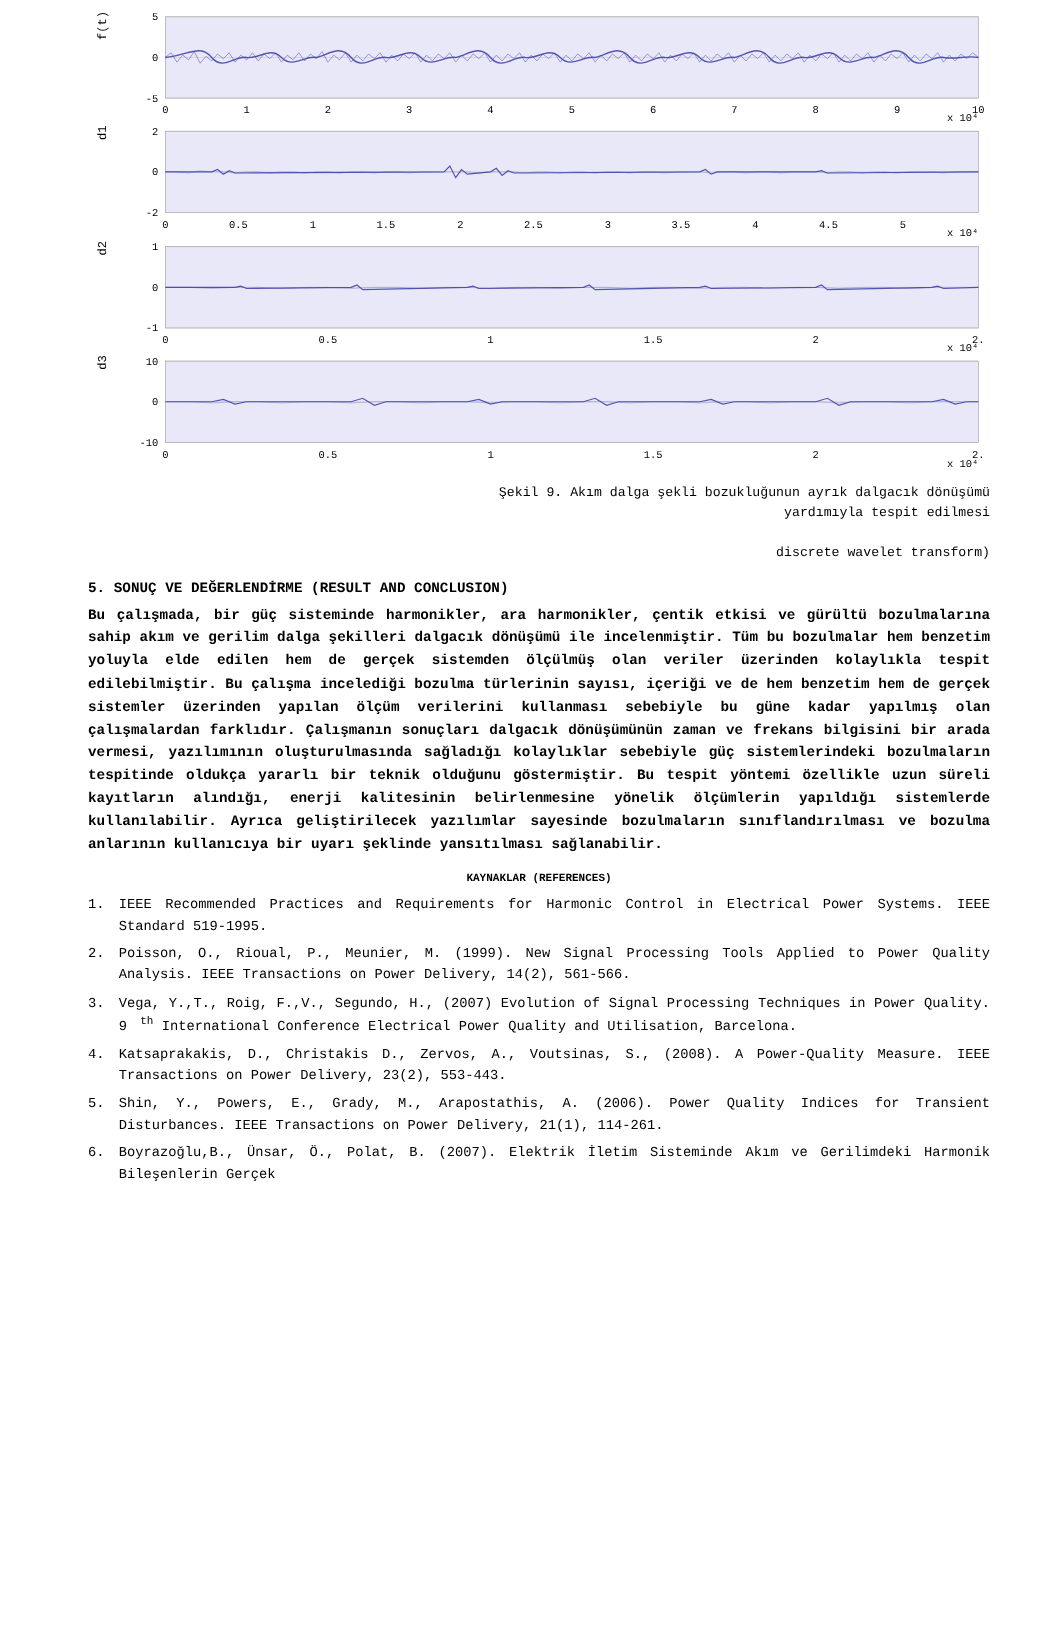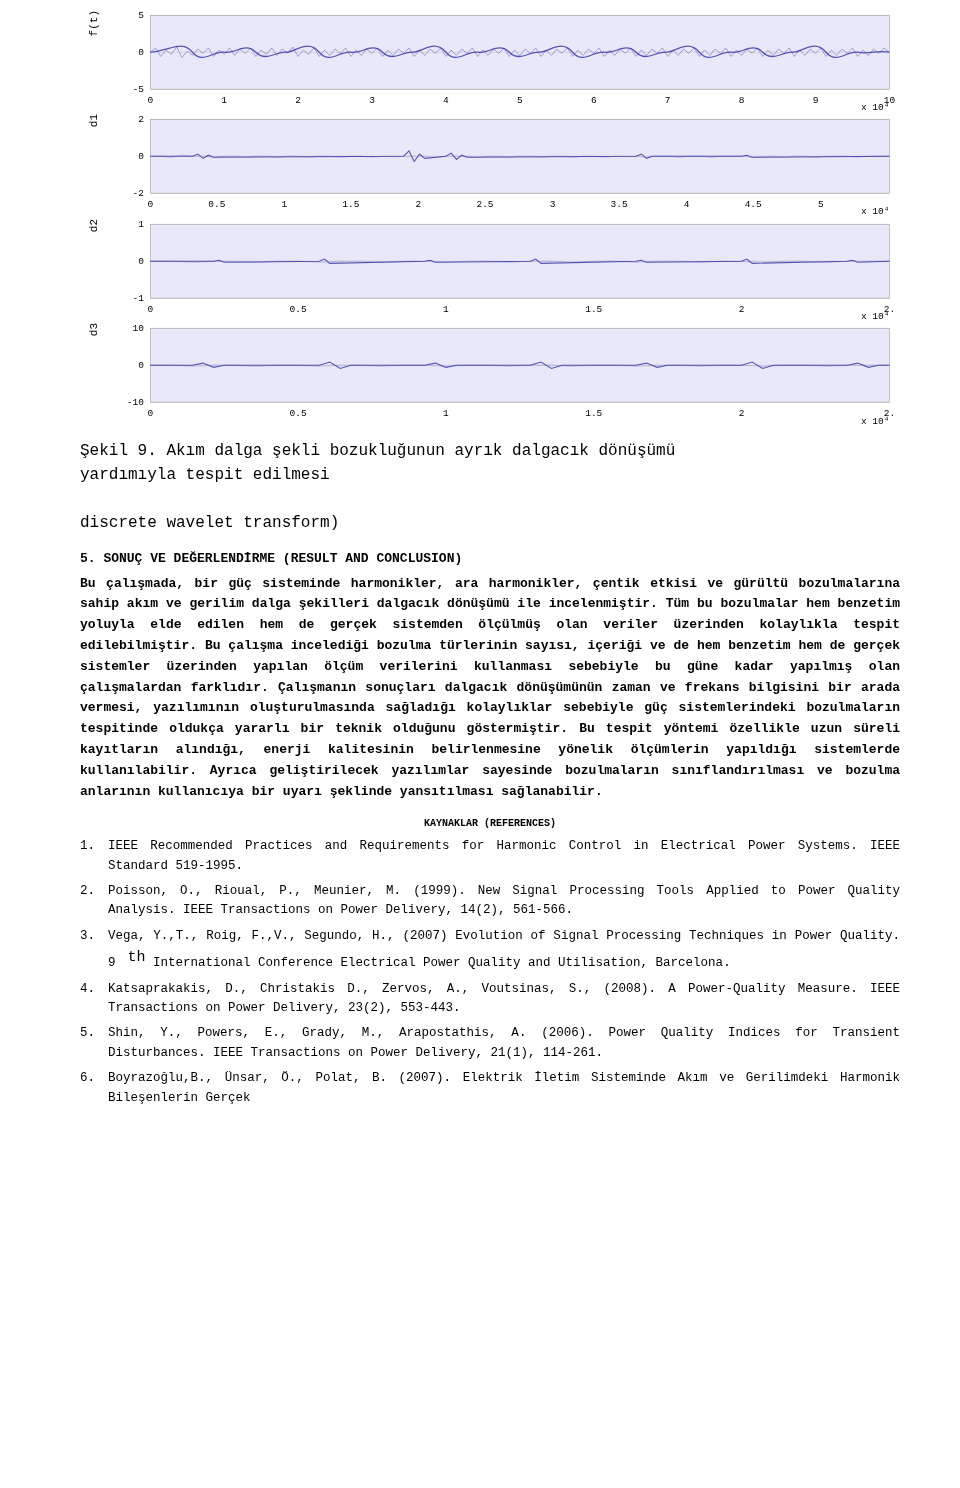--- a/index.html
+++ b/index.html
@@ -36,22 +36,22 @@
     .chart-area {
       flex: 1;
       position: relative;
       border: none;
     }
     .chart-svg {
       display: block;
       width: 100%;
     }
     .figure-caption {
-      text-align: left;
-      font-size: 16px;
+      text-align: right;
+      font-size: 12px;
       line-height: 1.5;
       margin: 8px 0 16px 0;
       font-family: 'Courier New', Courier, monospace;
     }
     .section-heading {
       font-weight: bold;
       font-size: 13px;
       margin-bottom: 8px;
       margin-top: 10px;
       text-align: left;
@@ -79,21 +79,21 @@
       font-family: 'Courier New', Courier, monospace;
     }
     .ref-num {
       min-width: 28px;
       flex-shrink: 0;
     }
     .ref-text {
       flex: 1;
     }
     sup {
-      font-size: 15px;
+      font-size: 10px;
       vertical-align: super;
       padding-left: 12px;
     }
   </style>
 </head>
 <body>
 
 <div class="figure-container">
 
   <div class="chart-wrapper">

